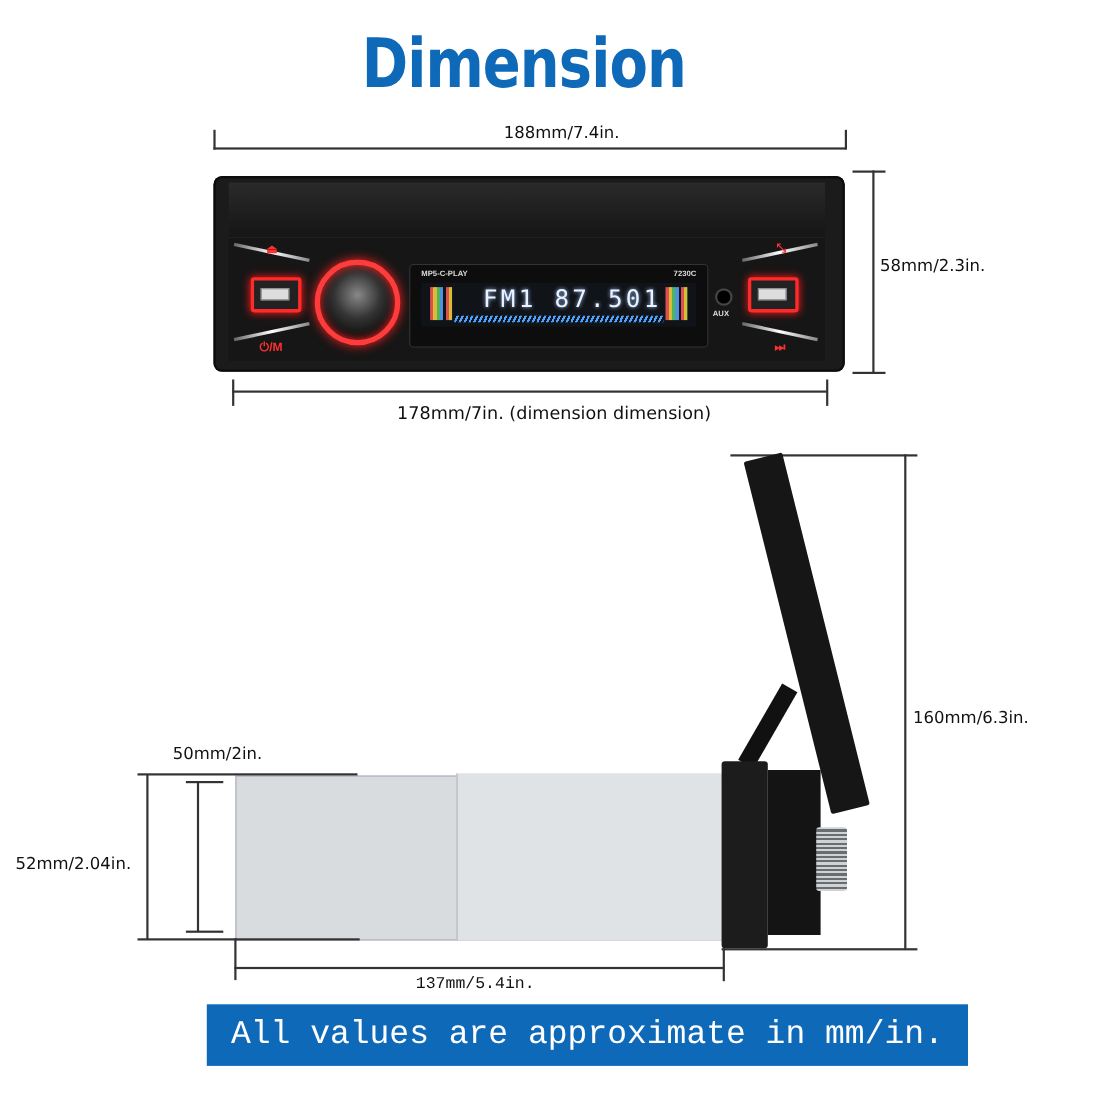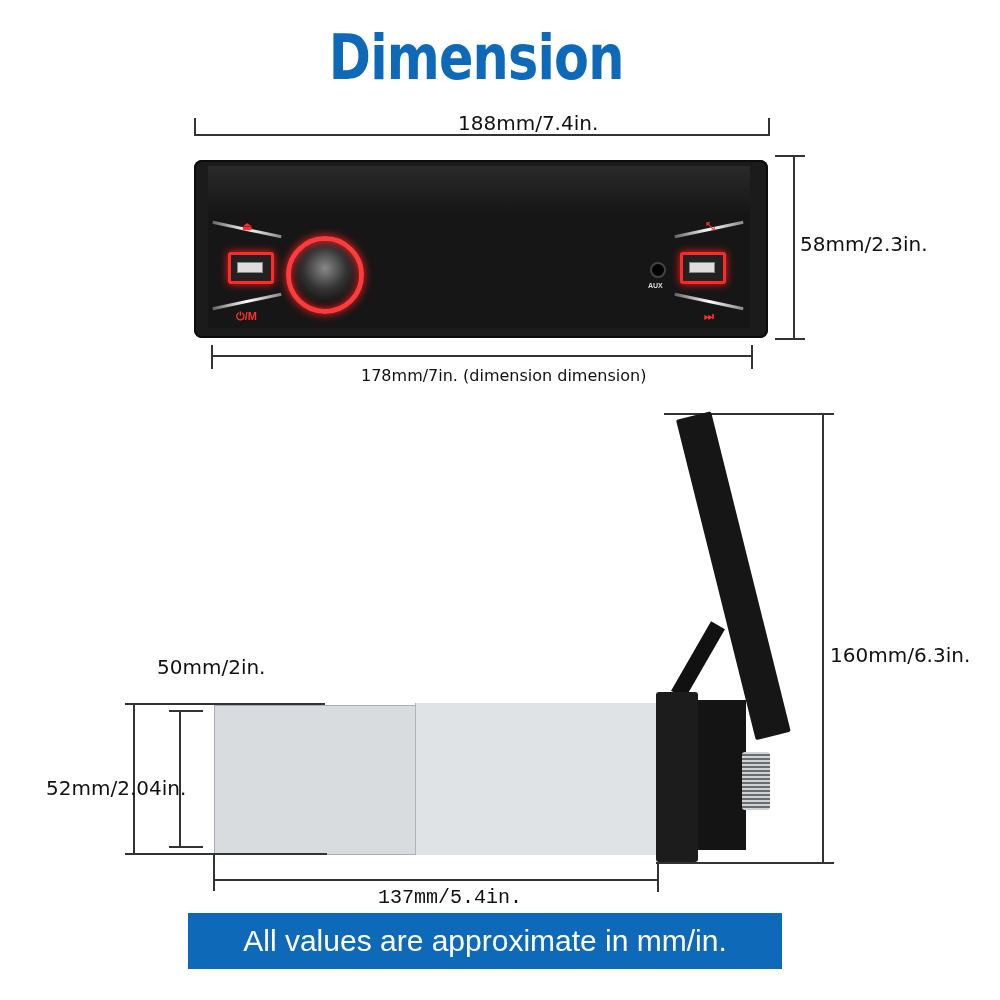--- a/index.html
+++ b/index.html
@@ -1,21 +1,21 @@
 <!DOCTYPE html>
 <html><head>
 <meta charset="utf-8">
 <style>
   html, body { margin:0; padding:0; background:#ffffff; }
   body { width:1000px; height:1000px; position:relative; overflow:hidden; font-family:"Liberation Sans", sans-serif; color:#1a1a1a; }
   .title { position:absolute; left:300px; top:18px; width:320px; text-align:center; font-family:"DejaVu Sans", sans-serif; font-weight:bold; font-size:62px; color:#0e6ab8; letter-spacing:-1px; transform:scaleX(0.82); transform-origin:center; line-height:80px; }
-  .dim-label { position:absolute; font-family:"DejaVu Sans", sans-serif; font-size:20px; color:#111; white-space:nowrap; }
+  .dim-label { position:absolute; font-family:"DejaVu Sans", sans-serif; font-size:15px; color:#111; white-space:nowrap; }
   .hline { position:absolute; height:1.5px; background:#333; }
   .vline { position:absolute; width:1.5px; background:#333; }
-  .banner { position:absolute; left:188px; top:913px; width:594px; height:56px; background:#0e6ab8; color:#fff; font-family:Liberation Sans, sans-serif; font-size:30px; line-height:56px; text-align:center; }
+  .banner { position:absolute; left:188px; top:913px; width:692px; height:56px; background:#0e6ab8; color:#fff; font-family:Liberation Mono, monospace; font-size:30px; line-height:56px; text-align:center; }
   
   .radio { position:absolute; left:194px; top:160px; width:574px; height:178px; background:#1b1b1b; border-radius:8px; box-shadow: inset 0 0 0 2px #0c0c0c; }
   .flap { position:absolute; left:14px; top:6px; width:542px; height:50px; background:linear-gradient(#2a2a2a,#151515); border-bottom:1px solid #444; }
   .panel { position:absolute; left:14px; top:56px; width:542px; height:112px; background:#161616; }
   .display { position:absolute; left:164px; top:24px; width:270px; height:74px; background:#0d0d0d; border:1px solid #333; border-radius:4px; }
   .display-screen { position:absolute; left:10px; top:16px; width:250px; height:40px; background:#101317; }
   .freq { position:absolute; left:56px; top:3px; font-family:"DejaVu Sans Mono", monospace; font-size:22px; color:#eaf2ff; letter-spacing:3px; text-shadow:0 0 4px #9fc4ff; }
   .brand { position:absolute; font-size:7px; color:#ddd; font-weight:bold; }
   .knob { position:absolute; left:78px; top:20px; width:68px; height:68px; border-radius:50%; border:5px solid #ff3b3b; box-shadow:0 0 10px #ff2020, inset 0 0 8px #ff2020; background:radial-gradient(circle at 50% 40%, #888 0%, #333 40%, #111 70%); }
   .usb { position:absolute; width:40px; height:26px; border:3px solid #ff2a2a; border-radius:3px; box-shadow:0 0 8px #ff1a1a; background:#222; }
@@ -55,20 +55,30 @@
 
     <div class="chrome" style="left:4px; top:12px; width:70px; transform:rotate(12deg);"></div>
     <div class="btn-red" style="left:34px; top:4px;">⏏</div>
     <div class="usb" style="left:20px; top:36px;">
         <div class="usb-slot"></div>
       </div>
     <div class="chrome" style="left:4px; top:84px; width:70px; transform:rotate(-12deg);"></div>
     <div class="btn-red" style="left:28px; top:94px;">⏻/M</div>
     <div class="knob"></div>
 
+    <div class="display">
+      <div class="brand" style="left:10px; top:5px;">MP5-C-PLAY</div>
+      <div class="brand" style="right:10px; top:5px;">7230C</div>
+      <div class="display-screen">
+        <div class="grid-l" style="left:8px;"></div>
+        <div class="freq">FM1 87.501</div>
+        <div class="grid-r" style="right:8px;"></div>
+        <div class="eq-bars"></div>
+      </div>
+    </div>
 
     <div class="aux" style="left:442px; top:46px;"></div>
     <div class="brand" style="left:440px; top:66px;">AUX</div>
     <div class="chrome" style="left:466px; top:12px; width:70px; transform:rotate(-12deg);"></div>
     <div class="btn-red" style="left:498px; top:4px;">⤡</div>
     <div class="usb" style="left:472px; top:36px;">
         <div class="usb-slot"></div>
       </div>
     <div class="chrome" style="left:466px; top:84px; width:70px; transform:rotate(12deg);"></div>
     <div class="btn-red" style="left:496px; top:94px;">⏭</div>
@@ -87,28 +97,28 @@
 
 <div class="screen-arm"></div>
 <div class="hinge"></div>
 <div class="chassis">
   <div class="chassis-front-plate"></div>
 </div>
 <div class="side-face"></div>
 <div class="side-body"></div>
 <div class="side-knob"></div>
 
-<div class="dim-label" style="left:157px; top:655px;">50mm/2in.</div>
+<div class="dim-label" style="left:157px; top:676px;">50mm/2in.</div>
 <div class="hline" style="left:125px; top:703px; width:200px;"></div>
 
 <div class="vline" style="left:133px; top:704px; height:150px;"></div>
 <div class="hline" style="left:169px; top:710px; width:34px;"></div>
 <div class="hline" style="left:169px; top:846px; width:34px;"></div>
 <div class="vline" style="left:179px; top:710px; height:137px;"></div>
 <div class="hline" style="left:125px; top:853px; width:202px;"></div>
-<div class="dim-label" style="left:14px; top:776px;margin-left:32px;">52mm/2.04in.</div>
+<div class="dim-label" style="left:14px; top:776px;">52mm/2.04in.</div>
 
 <div class="vline" style="left:213px; top:853px; height:38px;"></div>
 <div class="vline" style="left:657px; top:862px; height:30px;"></div>
 <div class="hline" style="left:213px; top:879px; width:445px;"></div>
 <div class="dim-label" style="left:378px; top:886px;font-family:Liberation Mono, monospace;">137mm/5.4in.</div>
 
 <div class="banner">All values are approximate in mm/in.</div>
 
 </body></html>

